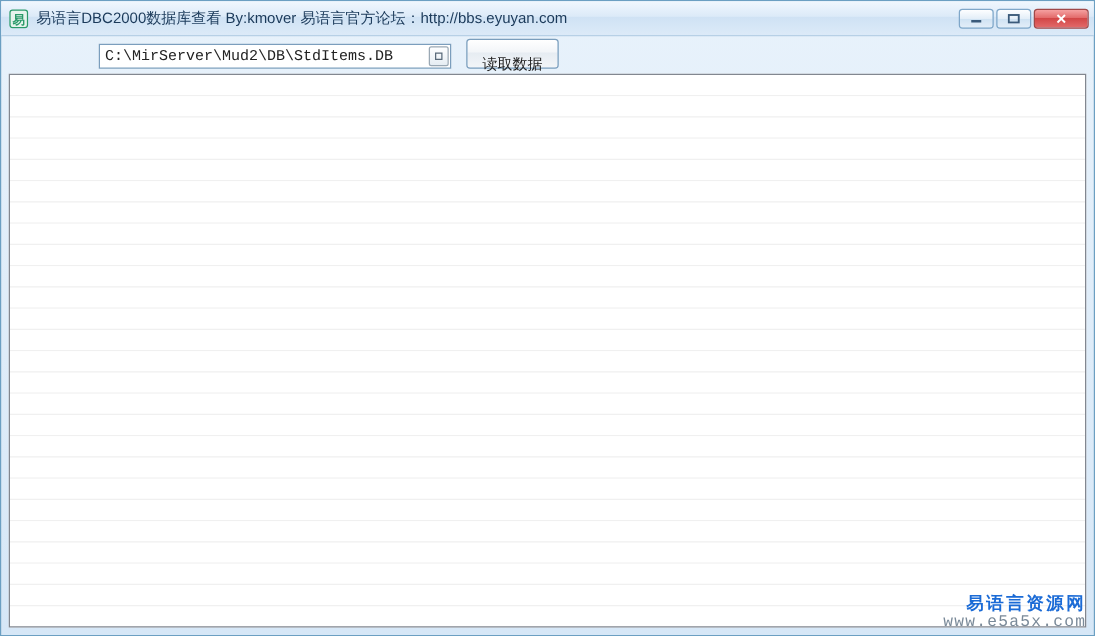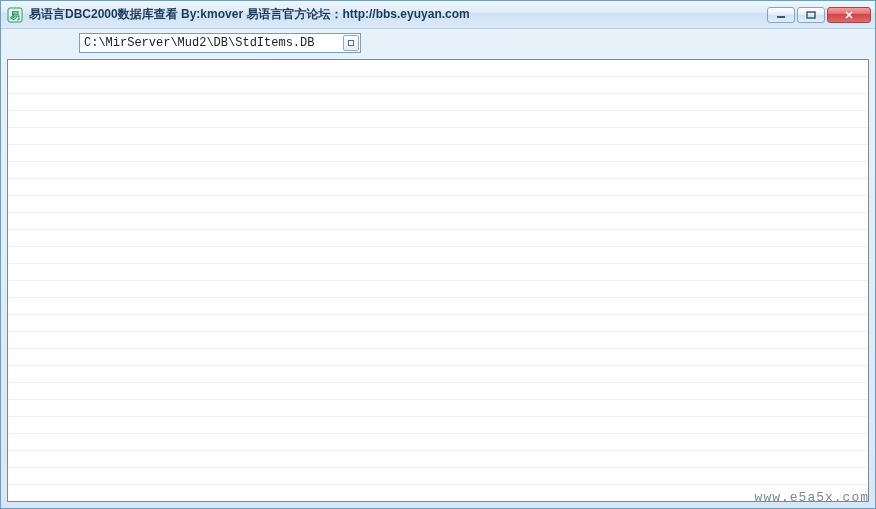--- a/index.html
+++ b/index.html
@@ -37,21 +37,20 @@
     align-items: center;
     justify-content: center;
   }
   .app-icon svg { width: 16px; height: 16px; }
   .title-text {
     flex: 1;
     color: #1b3a5a;
     font-size: 12px;
     white-space: nowrap;
     overflow: hidden;
-    font-weight: bold;
   }
   .win-controls {
     display: flex;
     gap: 2px;
     align-items: center;
   }
   .win-btn {
     width: 28px;
     height: 16px;
     border: 1px solid #7fa7c9;
@@ -70,24 +69,23 @@
   .win-btn svg { display: block; }
   .client {
     flex: 1;
     margin: 0 6px 6px 6px;
     display: flex;
     flex-direction: column;
   }
   .toolbar {
     height: 30px;
     display: flex;
-    align-items: flex-start;
+    align-items: flex-end;
     gap: 12px;
     padding: 4px 0 4px 72px;
-    flex-direction: column;
   }
   .path-combo {
     display: flex;
     align-items: center;
     width: 282px;
     height: 20px;
     border: 1px solid #7b9ebd;
     background: #ffffff;
   }
   .path-input {
@@ -235,16 +233,17 @@
         <div class="list-row"></div>
         <div class="list-row"></div>
         <div class="list-row"></div>
         <div class="list-row"></div>
         <div class="list-row"></div>
       </div>
     </div>
   </div>
 
   <div class="watermark">
+    <div class="wm-line1">易语言资源网</div>
     <div class="wm-line2">www.e5a5x.com</div>
   </div>
 
 </div>
 
 </body></html>

